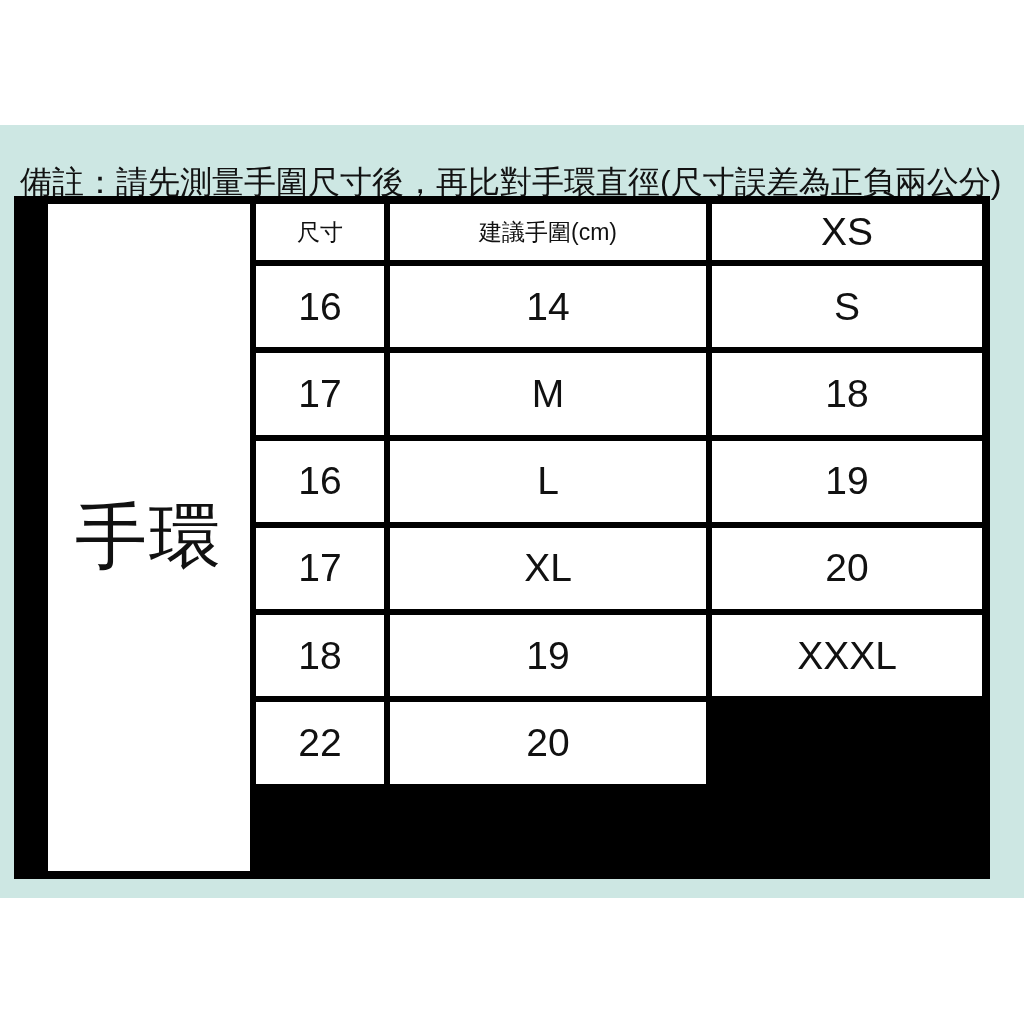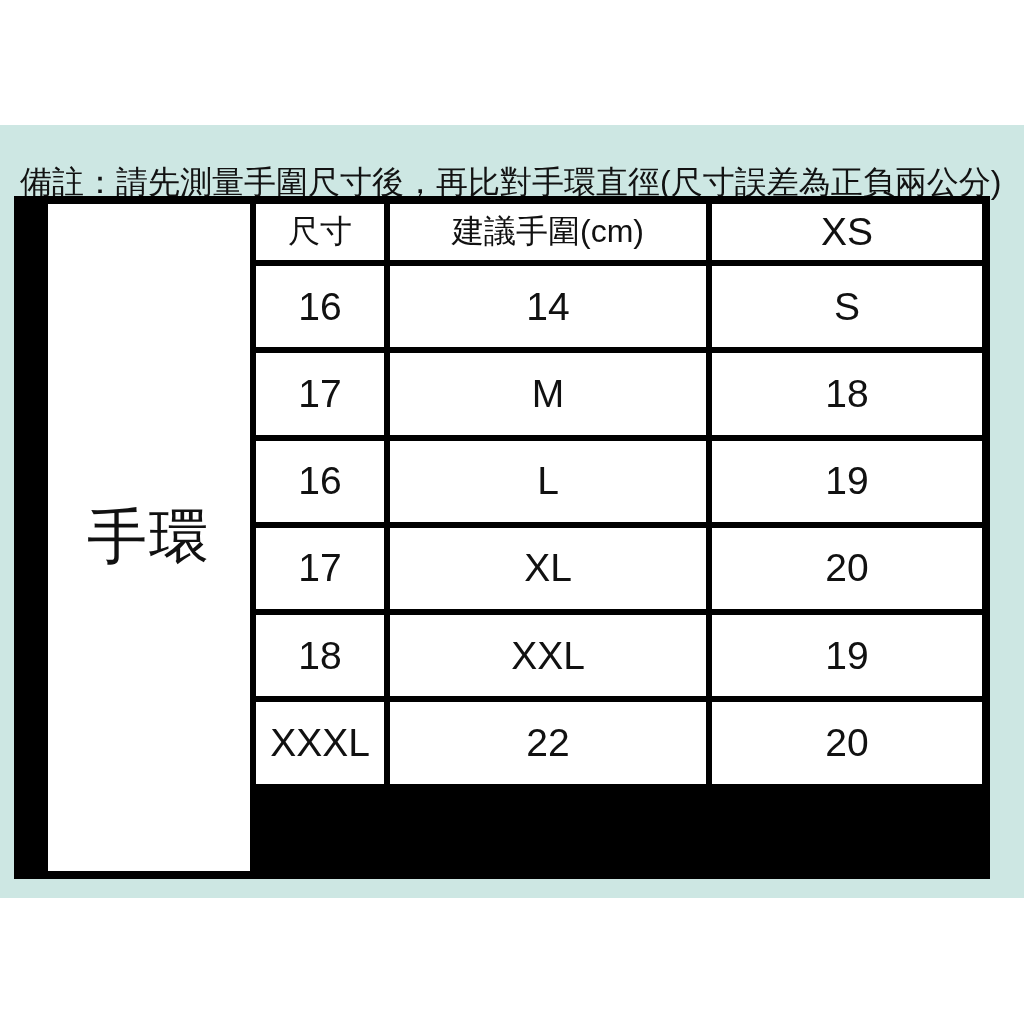--- a/index.html
+++ b/index.html
@@ -43,26 +43,26 @@
   .cell {
     background: #ffffff;
     display: flex;
     align-items: center;
     justify-content: center;
     overflow: hidden;
   }
   .cell.product {
     grid-column: 1;
     grid-row: 1 / 9;
-    font-size: 60px;
+    font-size: 72px;
     letter-spacing: 2px;
     margin-left: 26px;
   }
   .cell.header {
-    font-size: 32px;
+    font-size: 23px;
   }
   .cell.size, .cell.num {
     font-size: 39px;
   }
 </style>
 </head>
 <body>
 
 <div class="band"></div>
 
@@ -86,19 +86,18 @@
   <div class="cell num">16</div>
 
   <div class="cell size">L</div>
   <div class="cell num">19</div>
   <div class="cell num">17</div>
 
   <div class="cell size">XL</div>
   <div class="cell num">20</div>
   <div class="cell num">18</div>
 
-  <div class="cell size">XXL</div>
   <div class="cell num">19</div>
 
   <div class="cell size">XXXL</div>
   <div class="cell num">22</div>
   <div class="cell num">20</div>
 </div>
 
 </body></html>

